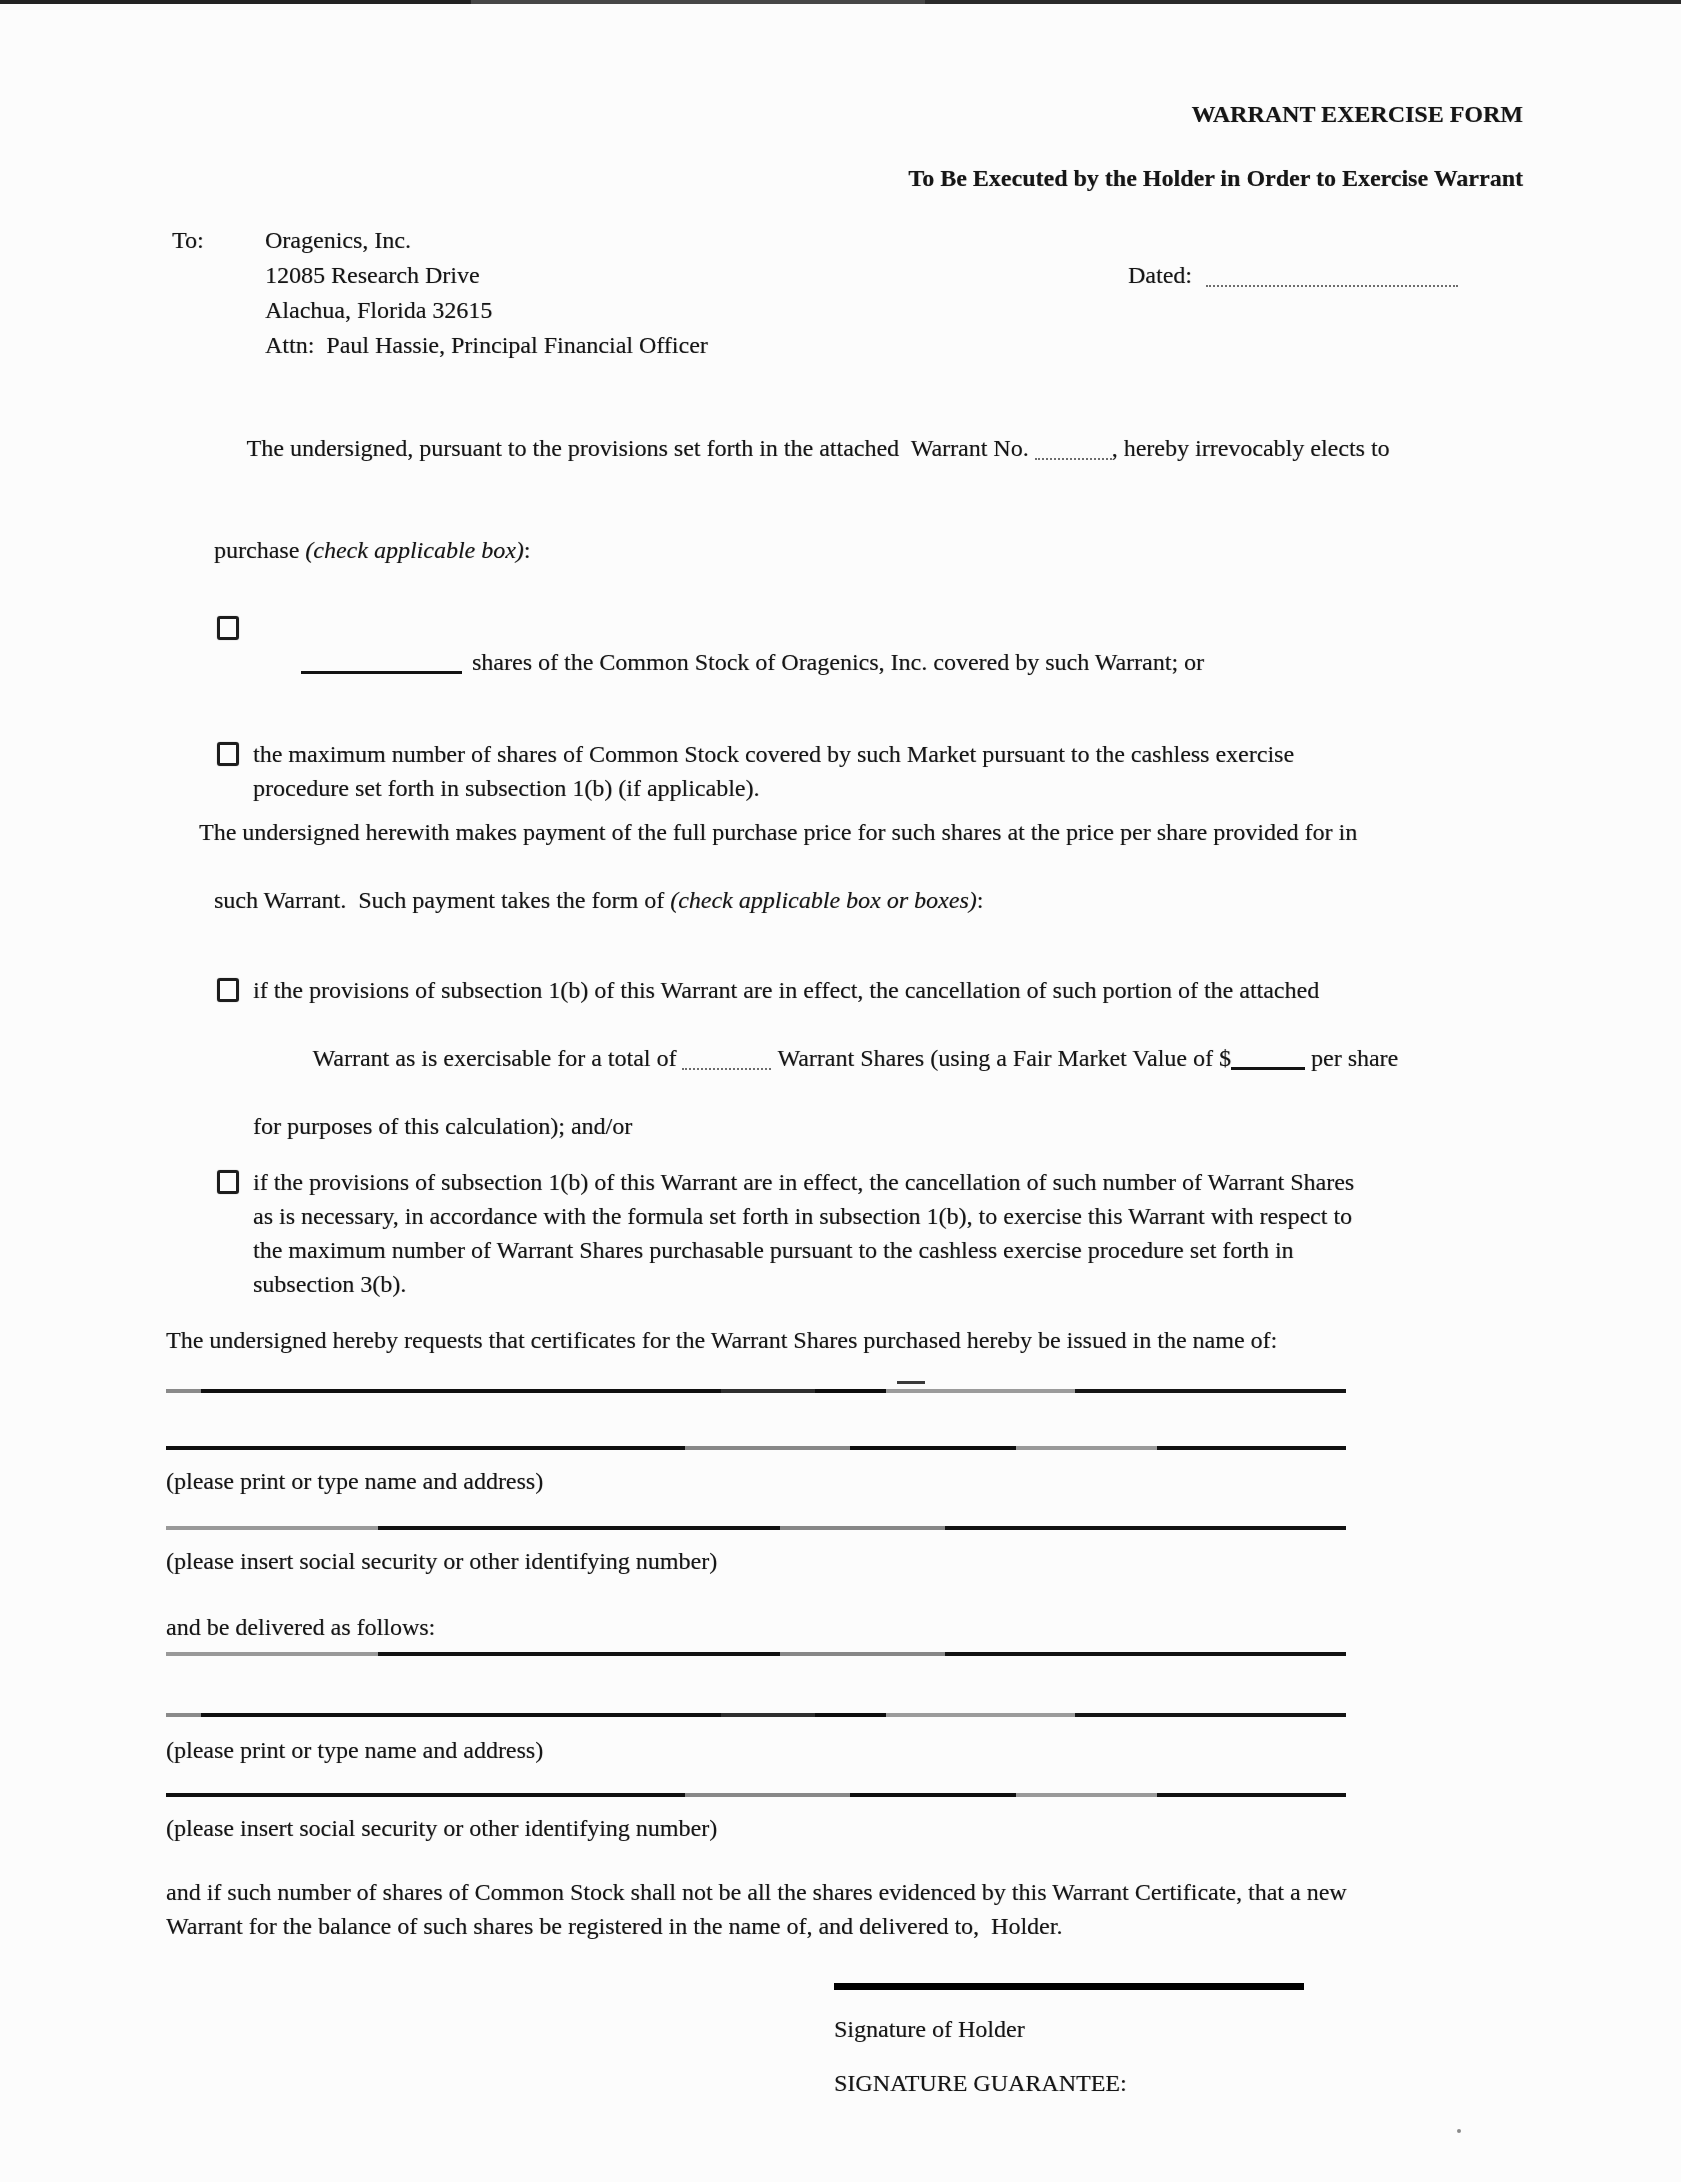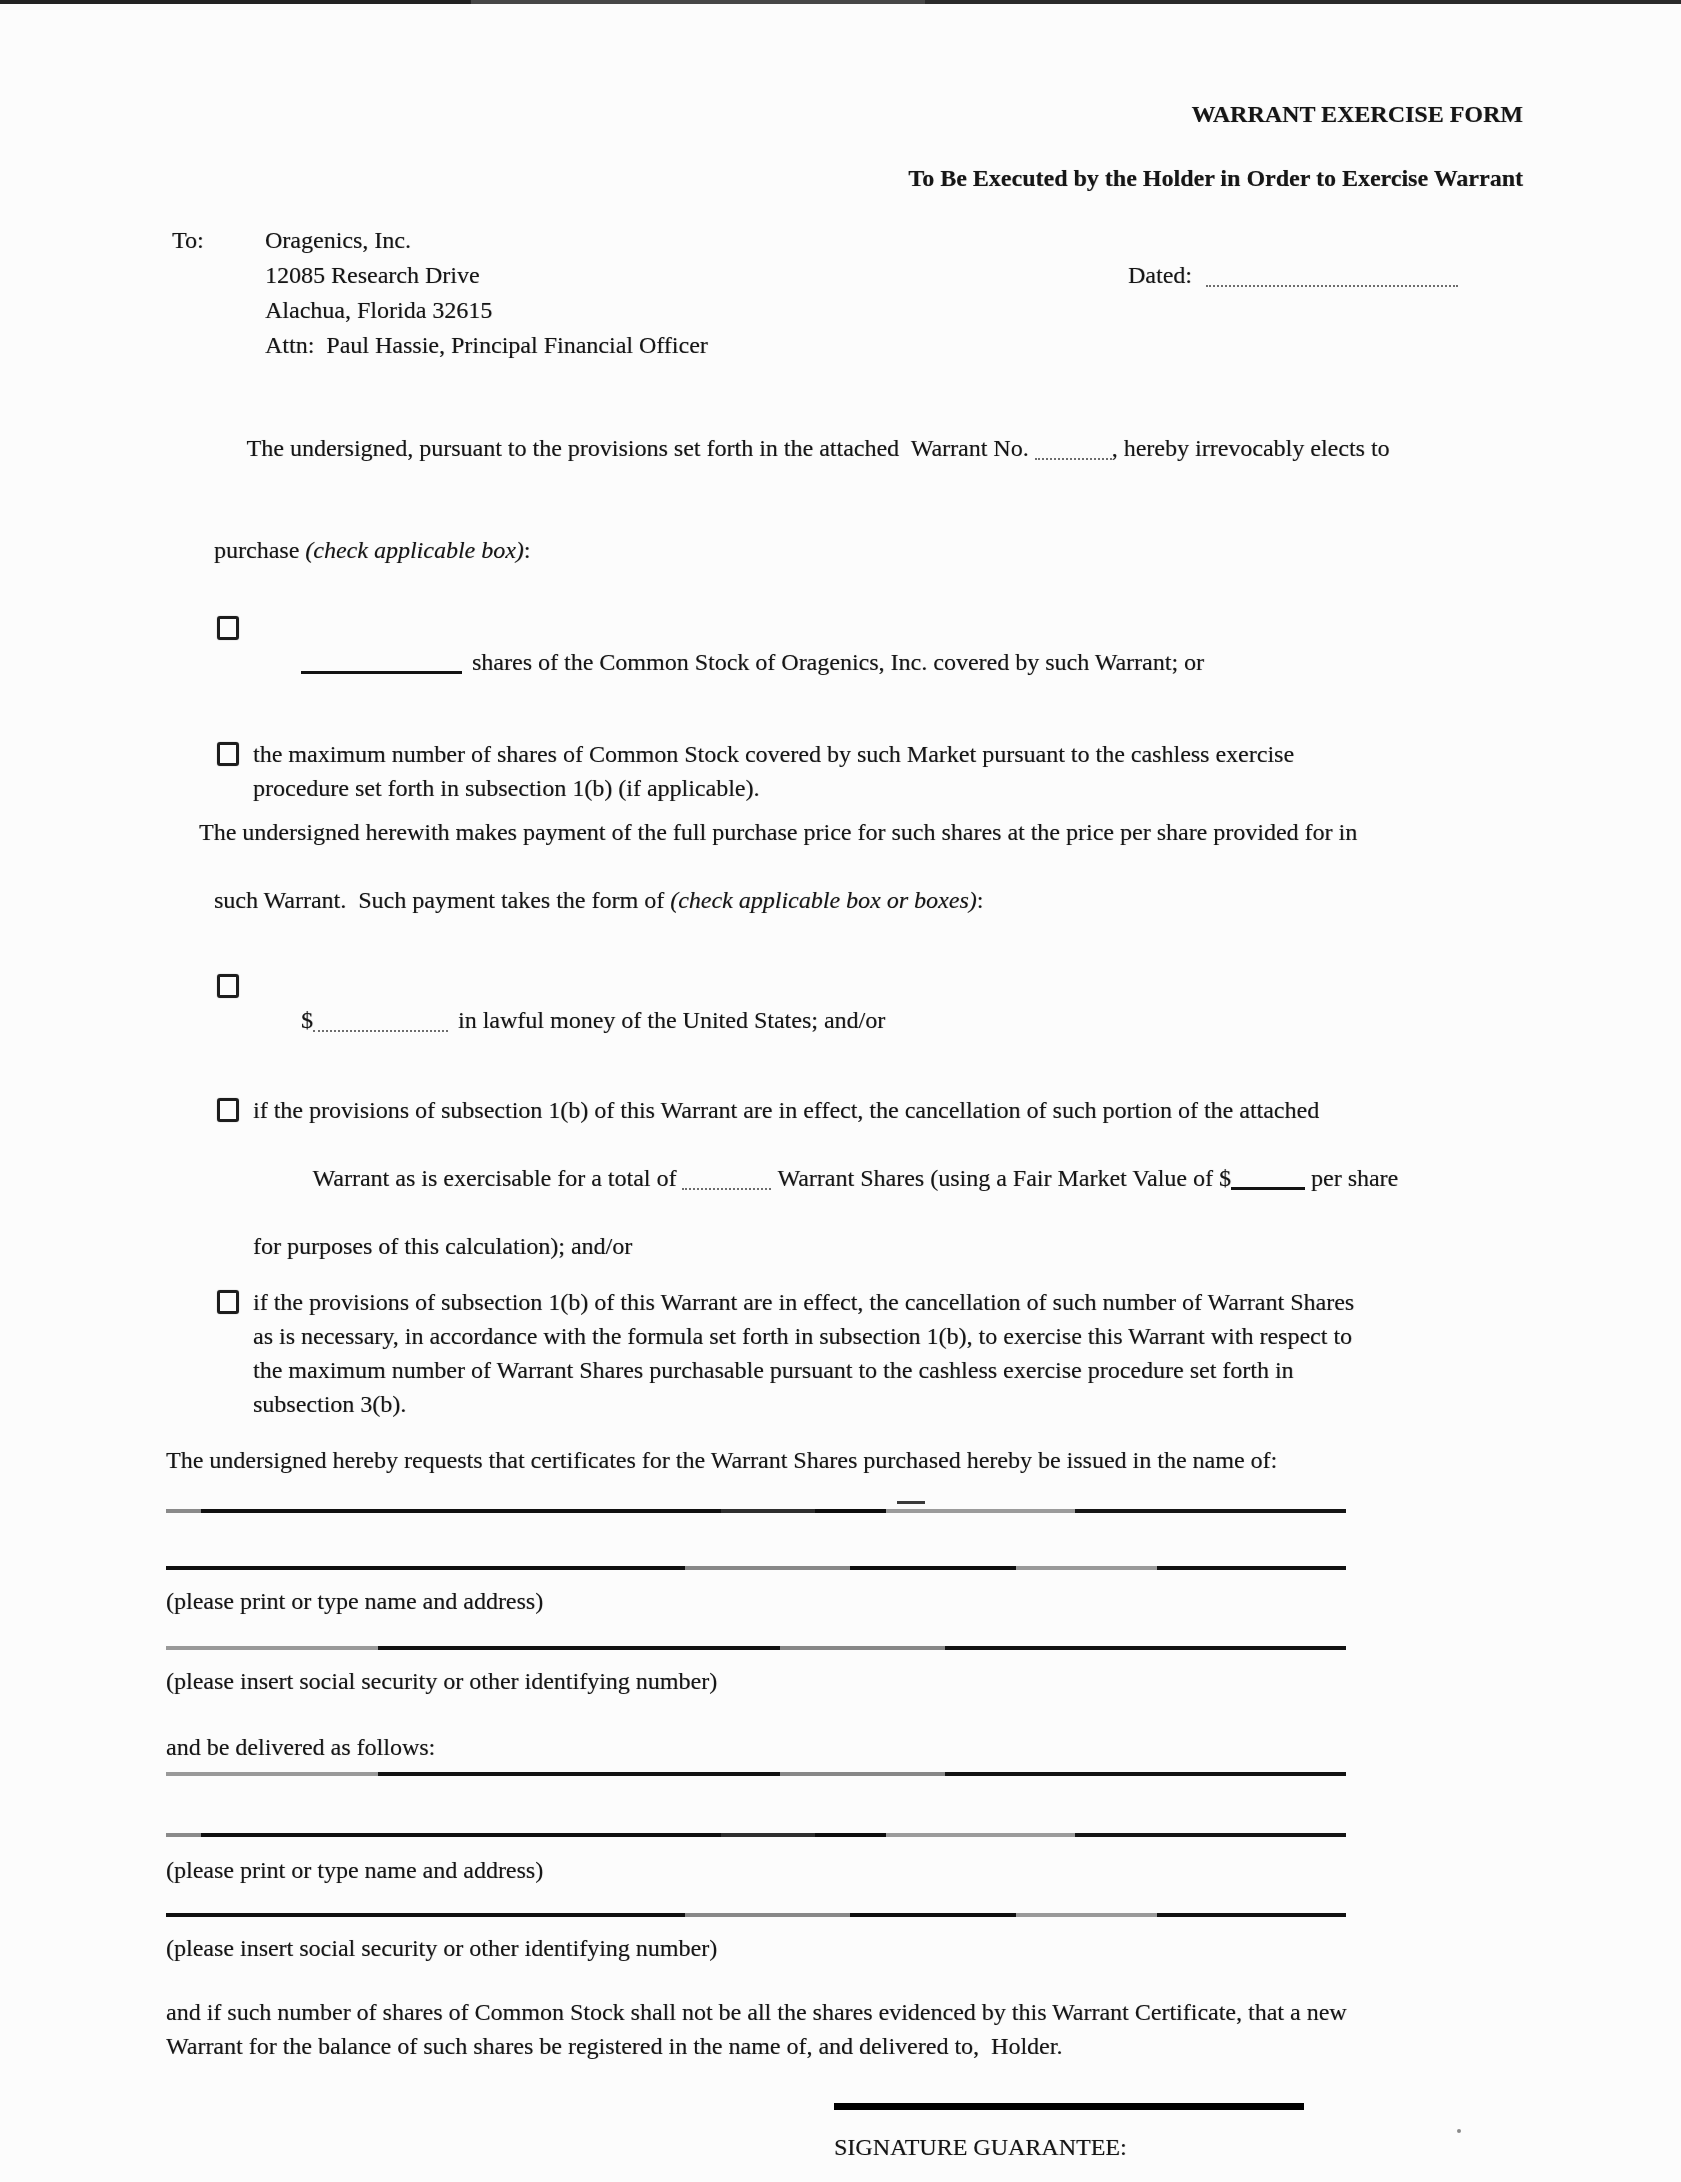--- a/index.html
+++ b/index.html
@@ -120,26 +120,20 @@
       </div>
     </div>
 
     <div class="para2">
       <div class="tline indent">The undersigned herewith makes payment of the full purchase price for such shares at the price per share provided for in</div>
       <div class="tline">
         <span>such Warrant.  Such payment takes the form of </span><span class="it">(check applicable box or boxes)</span><span>:</span>
       </div>
     </div>
 
-    <div class="opt opt3">
-      <span class="cb"></span>
-      <div class="tline">
-        <span>$</span><span class="blank bl-dot w136 mr10"></span><span>in lawful money of the United States; and/or</span>
-      </div>
-    </div>
 
     <div class="opt opt4">
       <span class="cb"></span>
       <div>
         <div class="tline">if the provisions of subsection 1(b) of this Warrant are in effect, the cancellation of such portion of the attached</div>
         <div class="tline">
           <span>Warrant as is exercisable for a total of</span><span class="blank bl-dot w90 ml6 mr6"></span><span>Warrant Shares (using a Fair Market Value of $</span><span class="blank bl-solid w75 mr6"></span><span>per share</span>
         </div>
         <div class="tline">for purposes of this calculation); and/or</div>
       </div>
@@ -173,20 +167,21 @@
     <div class="rule rv2 rf"></div>
     <div class="sublabel tline">(please insert social security or other identifying number)</div>
 
     <div class="para4">
       <div class="tline">and if such number of shares of Common Stock shall not be all the shares evidenced by this Warrant Certificate, that a new</div>
       <div class="tline">Warrant for the balance of such shares be registered in the name of, and delivered to,  Holder.</div>
     </div>
 
     <div class="sig-block">
       <div class="sig-line-thick"></div>
+      <div class="sig-holder tline">Signature of Holder</div>
       <div class="sig-guarantee tline">SIGNATURE GUARANTEE:</div>
 
     </div>
 
   </div>
 
   <div class="stray-dot"></div>
 </div>
 
 

